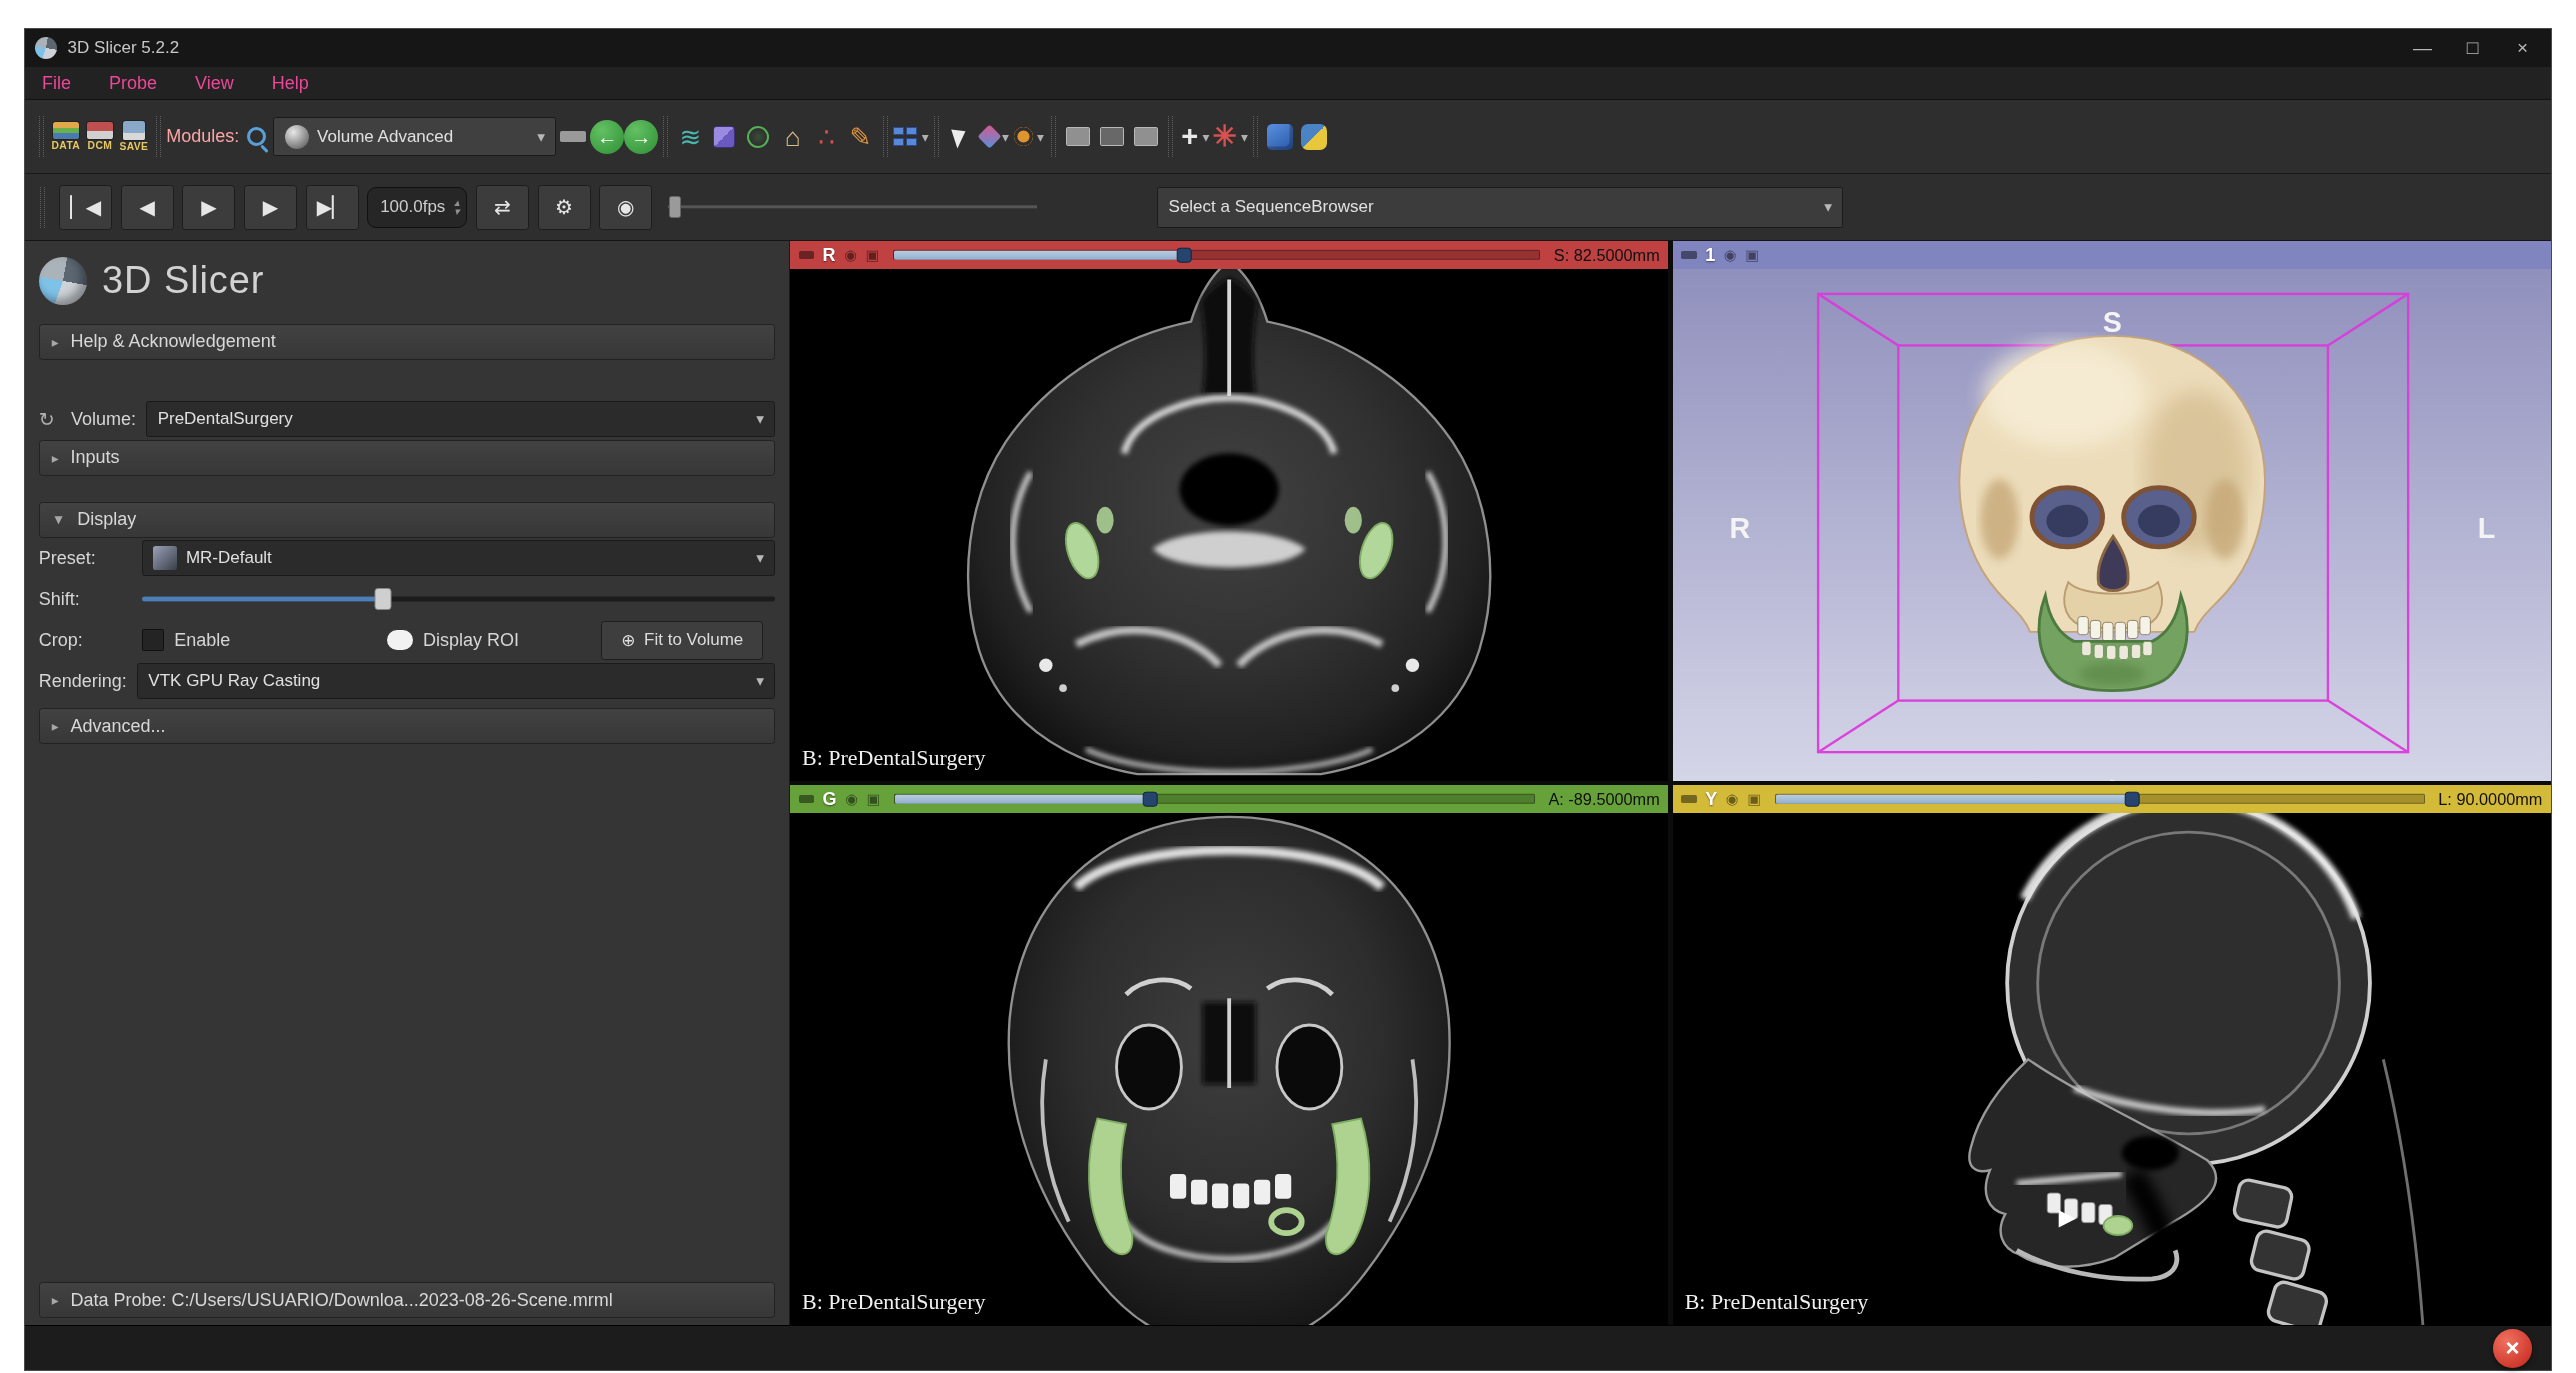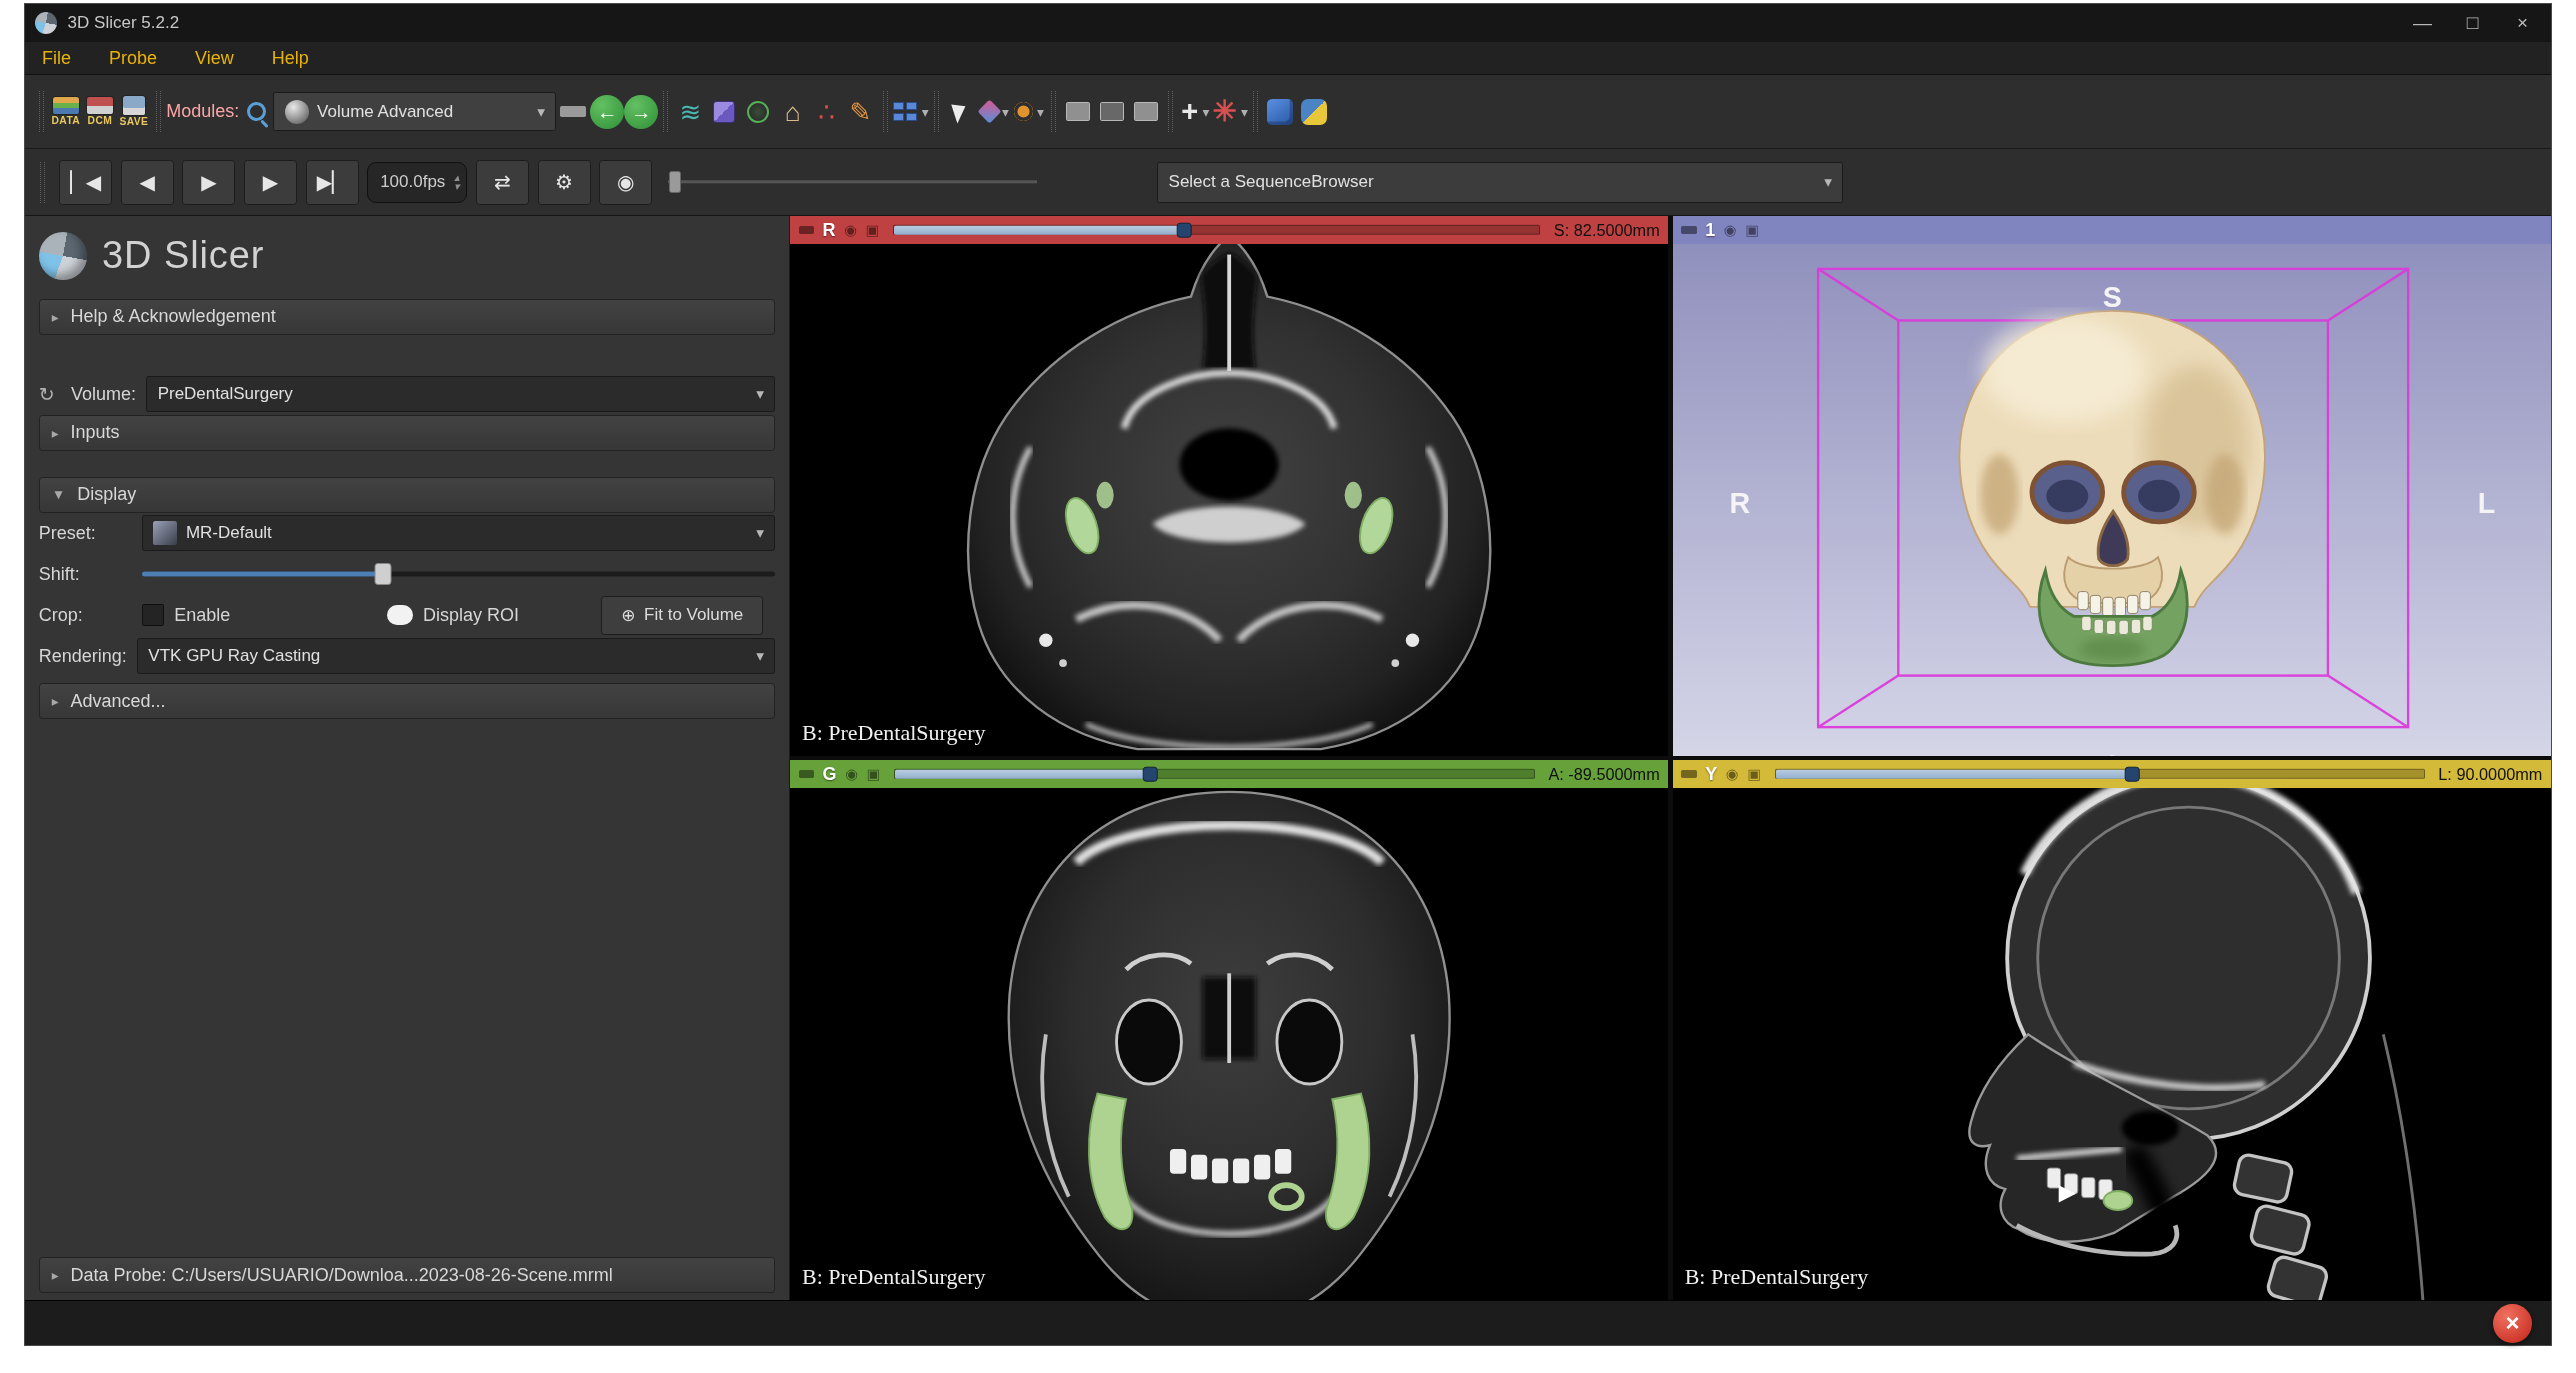--- a/index.html
+++ b/index.html
@@ -1,27 +1,27 @@
 <!DOCTYPE html>
 <html style="font-size:13.7px"><head>
 <meta charset="utf-8">
 <style>
 *{margin:0;padding:0;box-sizing:border-box}
 html,body{width:2576px;height:1373px;background:#ffffff;font-family:"Liberation Sans",sans-serif;color:#ddd;overflow:hidden}
-.window{position:absolute;left:24px;top:3px;width:2528px;height:1343px;background:#353535;border:0.9px solid #4a4a4a;display:flex;flex-direction:column;user-select:none}
+.window{position:absolute;left:24px;top:28px;width:2528px;height:1343px;background:#353535;border:0.9px solid #4a4a4a;display:flex;flex-direction:column;user-select:none}
 
 
 .titlebar{height:38px;background:#161616;display:flex;align-items:center;padding:0 3.4px 0 10.3px;gap:10.3px;flex:0 0 auto}
 .logo-small{width:22px;height:22px;border-radius:50%;background:conic-gradient(from 200deg,#7ec2e8 0 80deg,#aab2ba 80deg 170deg,#5b6670 170deg 260deg,#cdd2d8 260deg 360deg);flex:0 0 auto}
 .title-text{font-size:17px;color:#c8c8c8}
 .win-controls{margin-left:auto;display:flex}
 .wc{width:50px;height:38px;display:flex;align-items:center;justify-content:center;font-size:19px;color:#b8b8b8}
 
 
-.menubar{height:33px;background:#222;display:flex;align-items:center;gap:38px;padding:0 17px;font-size:18px;color:#eab308;border-bottom:0.9px solid #111;flex:0 0 auto}
+.menubar{height:33px;background:#222;display:flex;align-items:center;gap:38px;padding:0 17px;font-size:18px;color:#ec4899;border-bottom:0.9px solid #111;flex:0 0 auto}
 .menu-item{cursor:default}
 
 
 .toolbar{height:74px;background:#2e2e2e;border-bottom:0.9px solid #191919;display:flex;align-items:center;padding:0 8.6px;flex:0 0 auto}
 .grip{width:5.1px;height:41px;border-left:1.7px dotted #606060;border-right:1.7px dotted #606060;margin:0 5.1px;flex:0 0 auto}
 .ibtn{display:flex;align-items:center;justify-content:center;min-width:34px;height:50px;gap:4.3px;flex:0 0 auto}
 .stack{flex-direction:column;gap:1.7px}
 .mini-grid{width:26px;height:17px;border-radius:2.6px;background:linear-gradient(180deg,#e0a84a 0 33%,#6ab04a 33% 66%,#4a7ab0 66% 100%);box-shadow:0 0 0 0.9px #222}
 .mini-grid.dcm{background:linear-gradient(180deg,#c05050 0 50%,#d0d0d0 50% 100%)}
 .mini-floppy{width:22px;height:19px;background:#8aa8c8;border-radius:2.6px;box-shadow:inset 0 -6.9px 0 #d8d8d8,0 0 0 0.9px #222}

